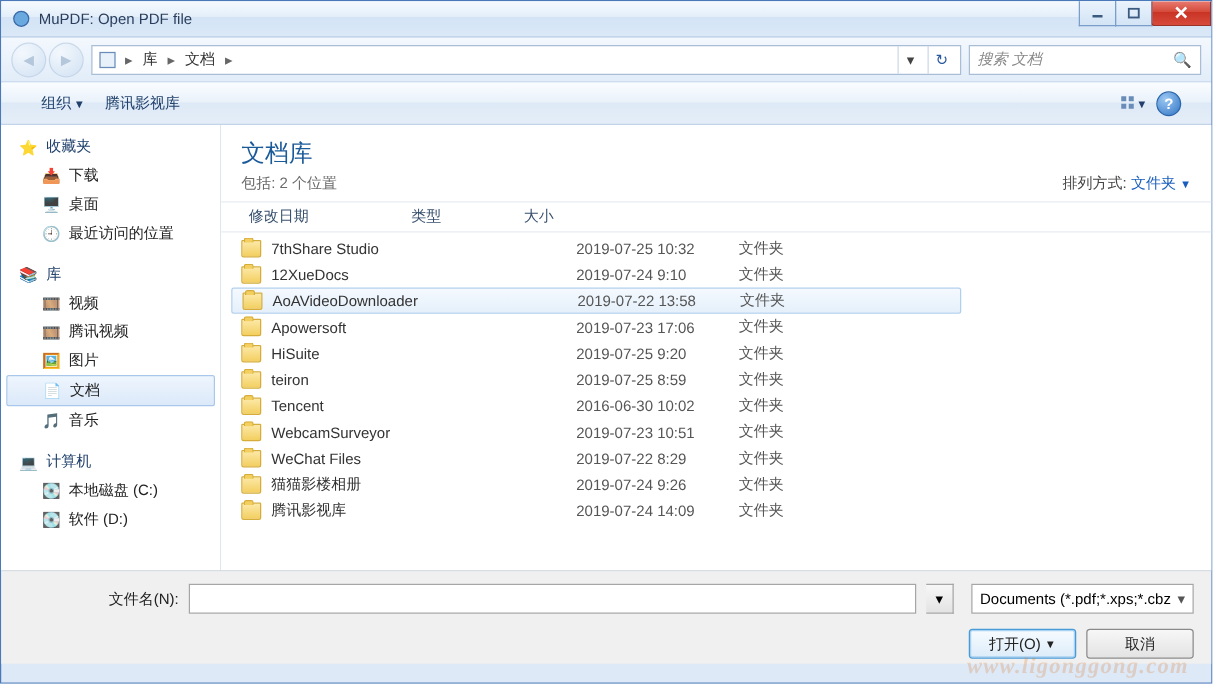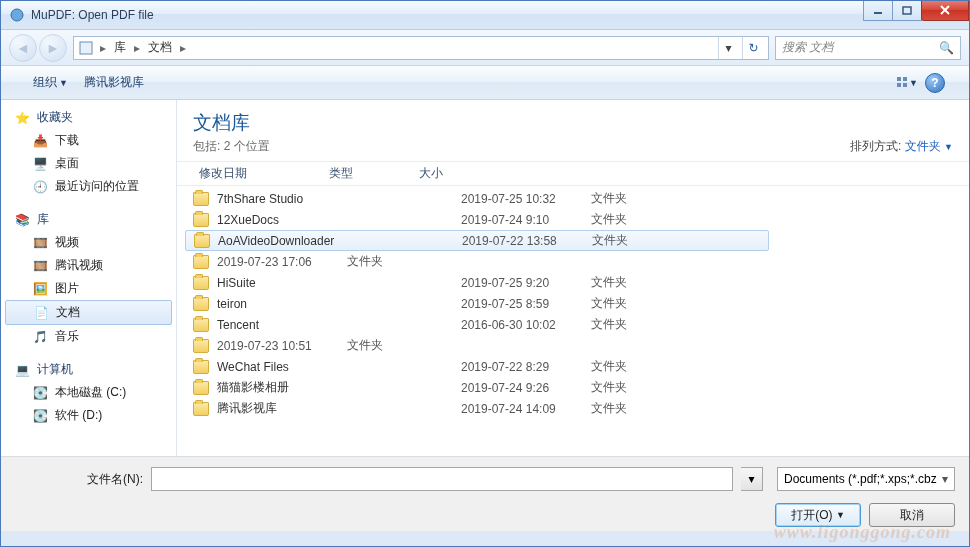--- a/index.html
+++ b/index.html
@@ -237,20 +237,21 @@
           </div>
           <div class="file-row selected">
             <span class="folder-icon"></span>
             <span class="cell cell-name">AoAVideoDownloader</span>
             <span class="cell cell-date">2019-07-22 13:58</span>
             <span class="cell cell-type">文件夹</span>
             <span class="cell cell-size"></span>
           </div>
           <div class="file-row">
             <span class="folder-icon"></span>
+            <span class="cell cell-name">Apowersoft</span>
             <span class="cell cell-date">2019-07-23 17:06</span>
             <span class="cell cell-type">文件夹</span>
             <span class="cell cell-size"></span>
           </div>
           <div class="file-row">
             <span class="folder-icon"></span>
             <span class="cell cell-name">HiSuite</span>
             <span class="cell cell-date">2019-07-25 9:20</span>
             <span class="cell cell-type">文件夹</span>
             <span class="cell cell-size"></span>
@@ -264,20 +265,21 @@
           </div>
           <div class="file-row">
             <span class="folder-icon"></span>
             <span class="cell cell-name">Tencent</span>
             <span class="cell cell-date">2016-06-30 10:02</span>
             <span class="cell cell-type">文件夹</span>
             <span class="cell cell-size"></span>
           </div>
           <div class="file-row">
             <span class="folder-icon"></span>
+            <span class="cell cell-name">WebcamSurveyor</span>
             <span class="cell cell-date">2019-07-23 10:51</span>
             <span class="cell cell-type">文件夹</span>
             <span class="cell cell-size"></span>
           </div>
           <div class="file-row">
             <span class="folder-icon"></span>
             <span class="cell cell-name">WeChat Files</span>
             <span class="cell cell-date">2019-07-22 8:29</span>
             <span class="cell cell-type">文件夹</span>
             <span class="cell cell-size"></span>

